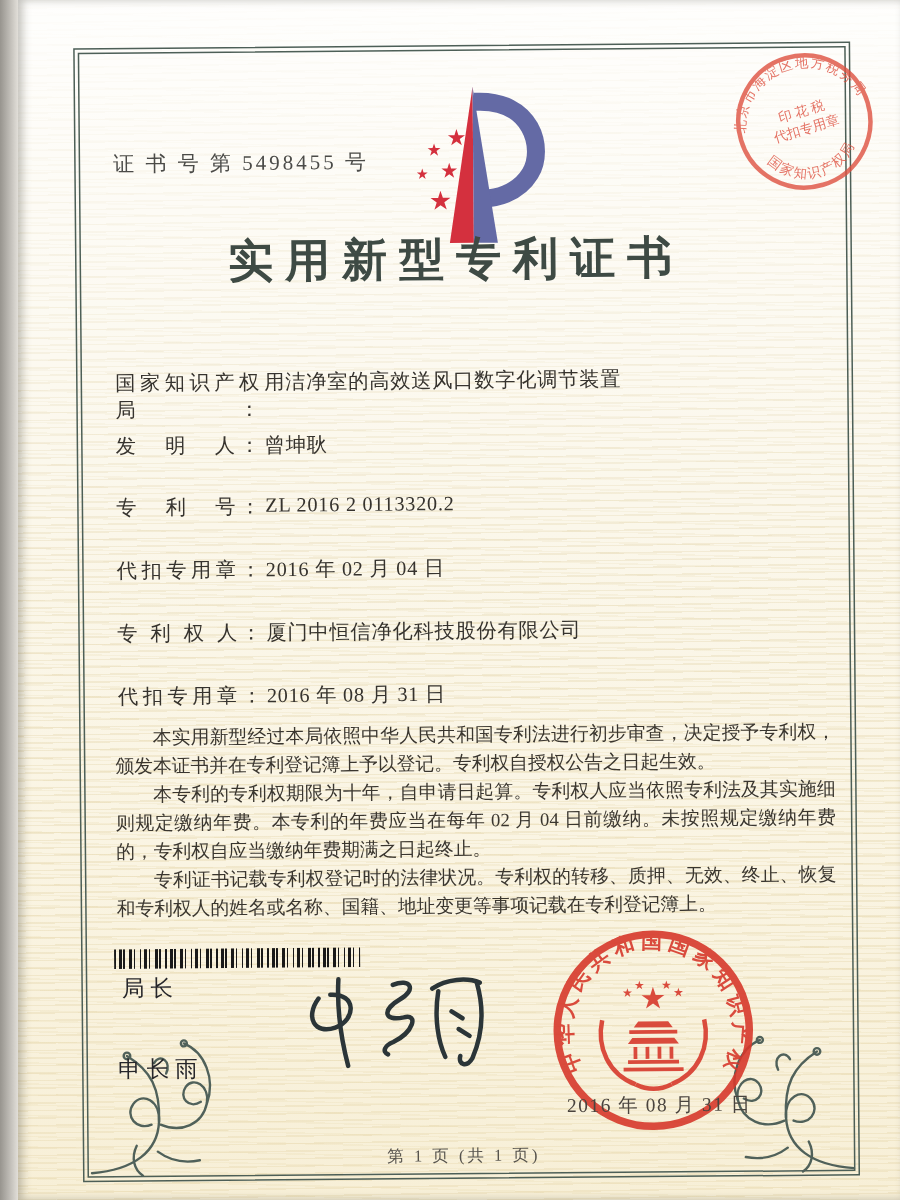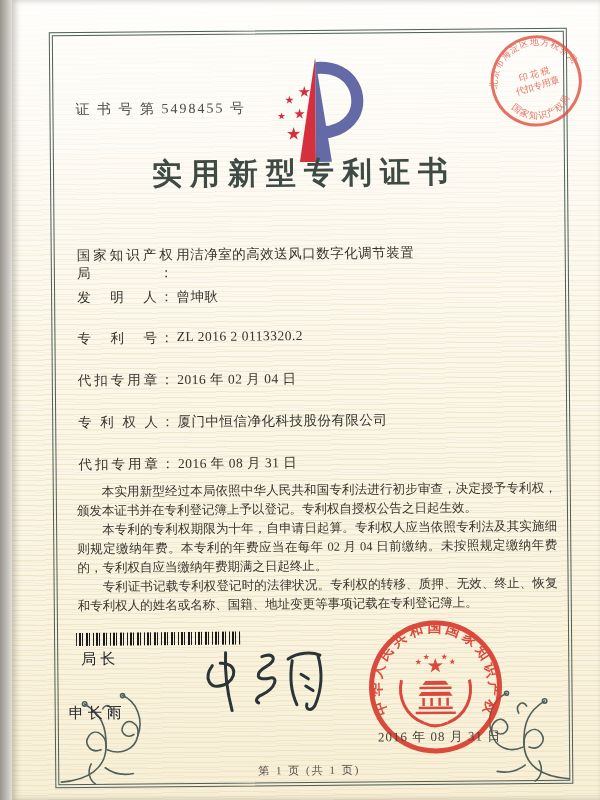--- a/index.html
+++ b/index.html
@@ -32,21 +32,21 @@
   .r0{top:245px}.r1{top:287px}.r2{top:328px}.r3{top:370px}.r4{top:412px}.r5{top:454px}
   .bodytext{position:absolute;left:64px;right:44px;top:481px;
             font-size:12.5px;line-height:19px;color:#3a362f;text-align:justify;}
   .bodytext p{margin:0;text-indent:2em;}
   .barcode{position:absolute;left:62px;top:631px;width:164px;height:13px;
            background-image:repeating-linear-gradient(90deg,
              #191919 0 1px,transparent 1px 3px,#191919 3px 5px,transparent 5px 6px,
              #191919 6px 7px,transparent 7px 10px,#191919 10px 12px,transparent 12px 13px,
              #191919 13px 14px,transparent 14px 17px);}
   .commissioner-title{position:absolute;left:67px;top:648px;font-size:15px;letter-spacing:4px;color:#26262a;font-family:"Liberation Sans",sans-serif;}
-  .commissioner-name{position:absolute;left:54px;top:702px;font-size:15px;letter-spacing:4px;color:#26262a;font-family:"Liberation Sans",sans-serif;}
+  .commissioner-name{position:absolute;left:64px;top:702px;font-size:15px;letter-spacing:4px;color:#26262a;font-family:"Liberation Sans",sans-serif;}
   .signature{position:absolute;left:183px;top:642px;width:140px;height:80px;}
   .seal{position:absolute;left:352px;top:619px;width:138px;height:138px;}
   .issue-date{position:absolute;left:363px;top:729px;font-size:13px;letter-spacing:1px;color:#4a443e;z-index:5;}
   .tax-stamp{position:absolute;left:478px;top:34px;width:98px;height:98px;transform:rotate(-16deg);}
   .footer{position:absolute;left:0;right:0;top:763px;text-align:center;font-size:11px;letter-spacing:2px;color:#55524c;}
 </style>
 </head>
 <body>
 
 <div class="photo">

